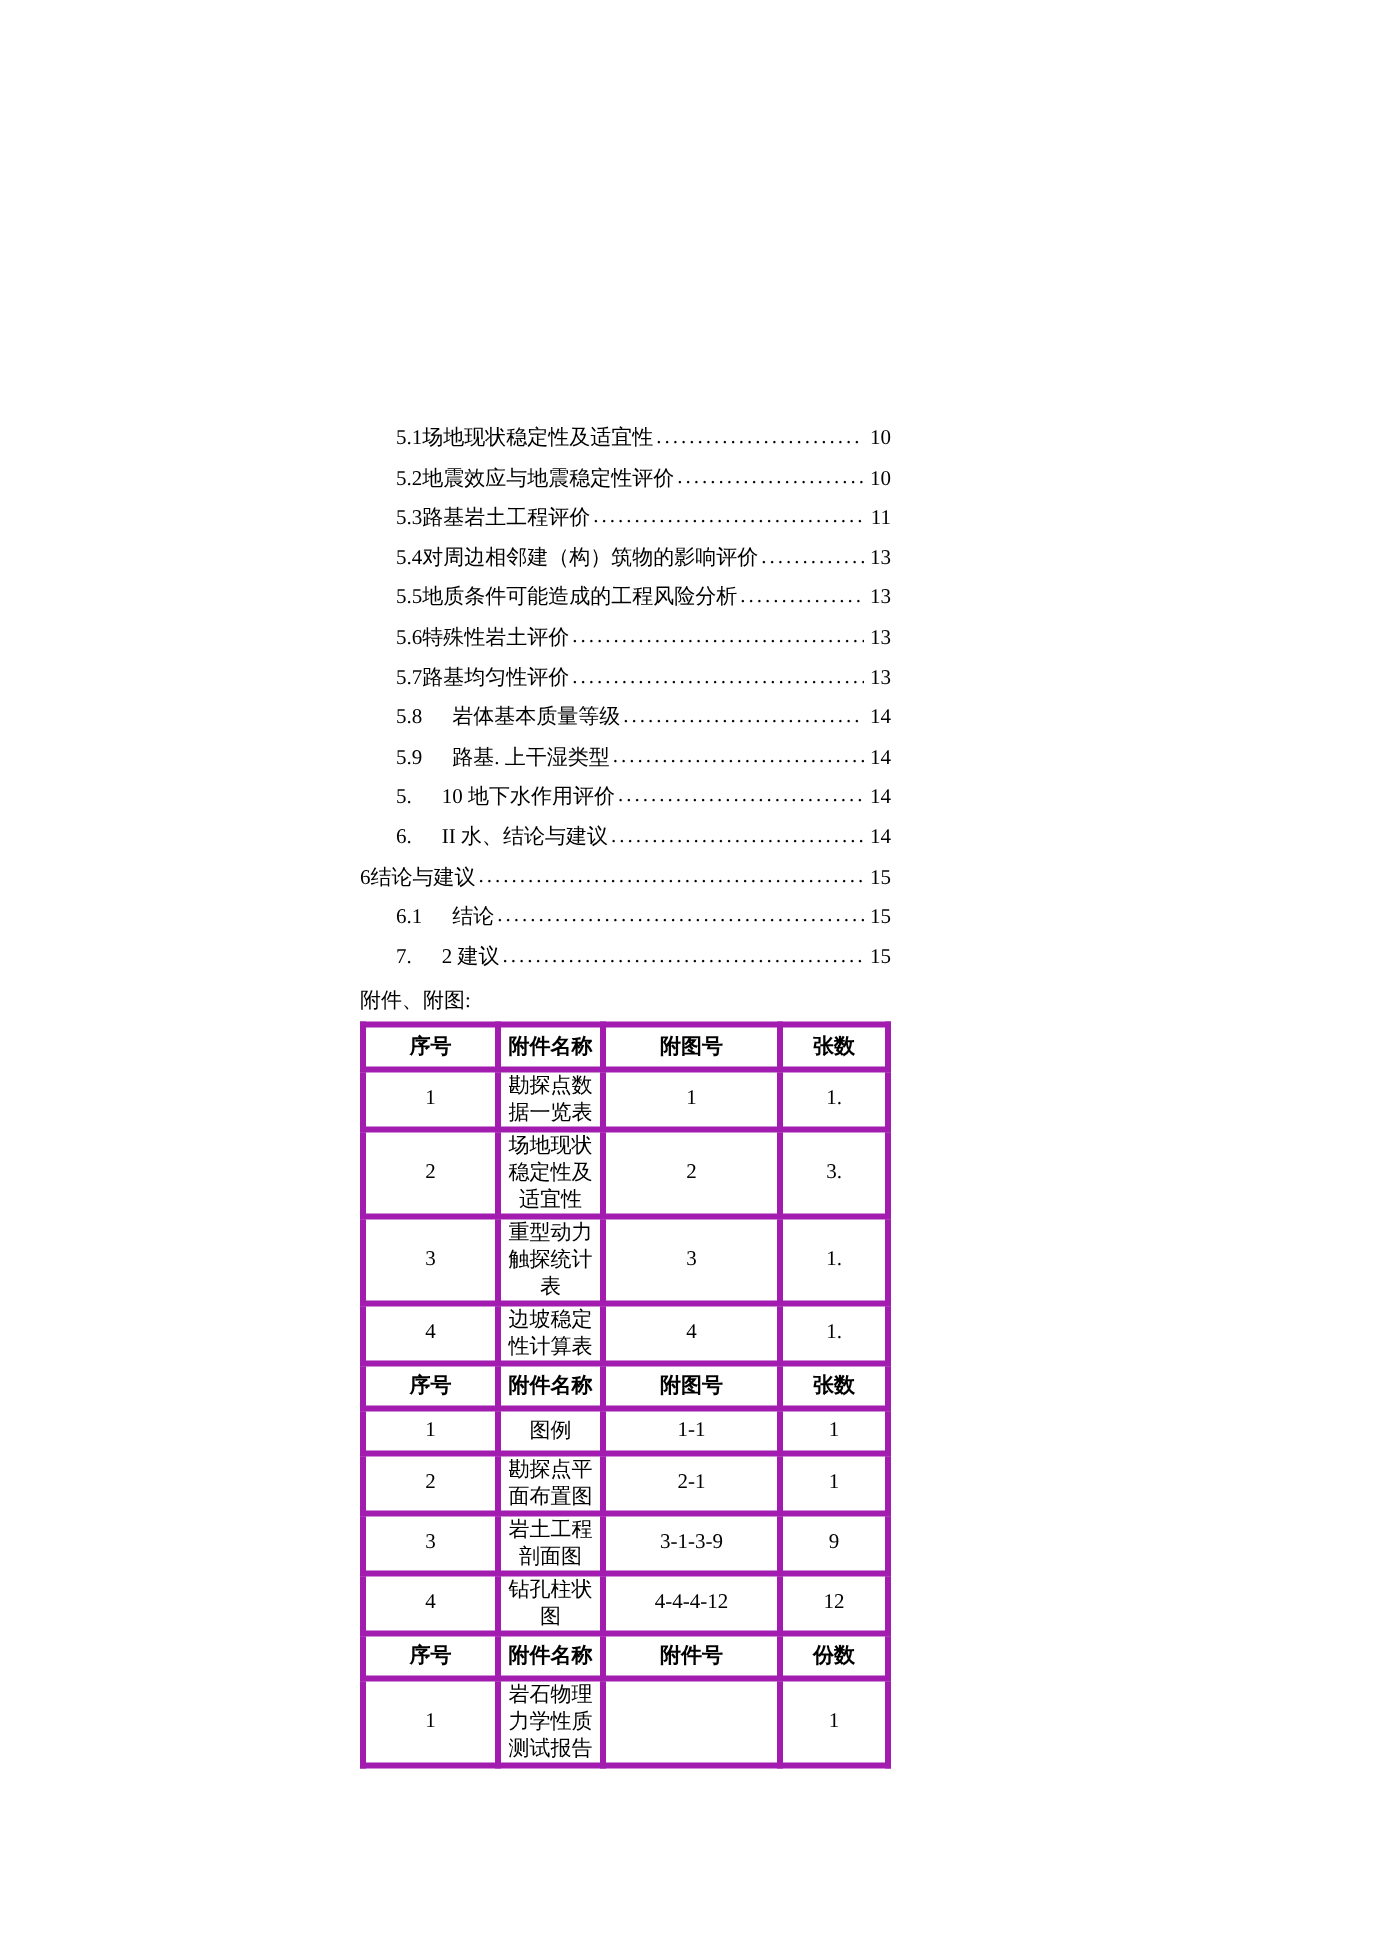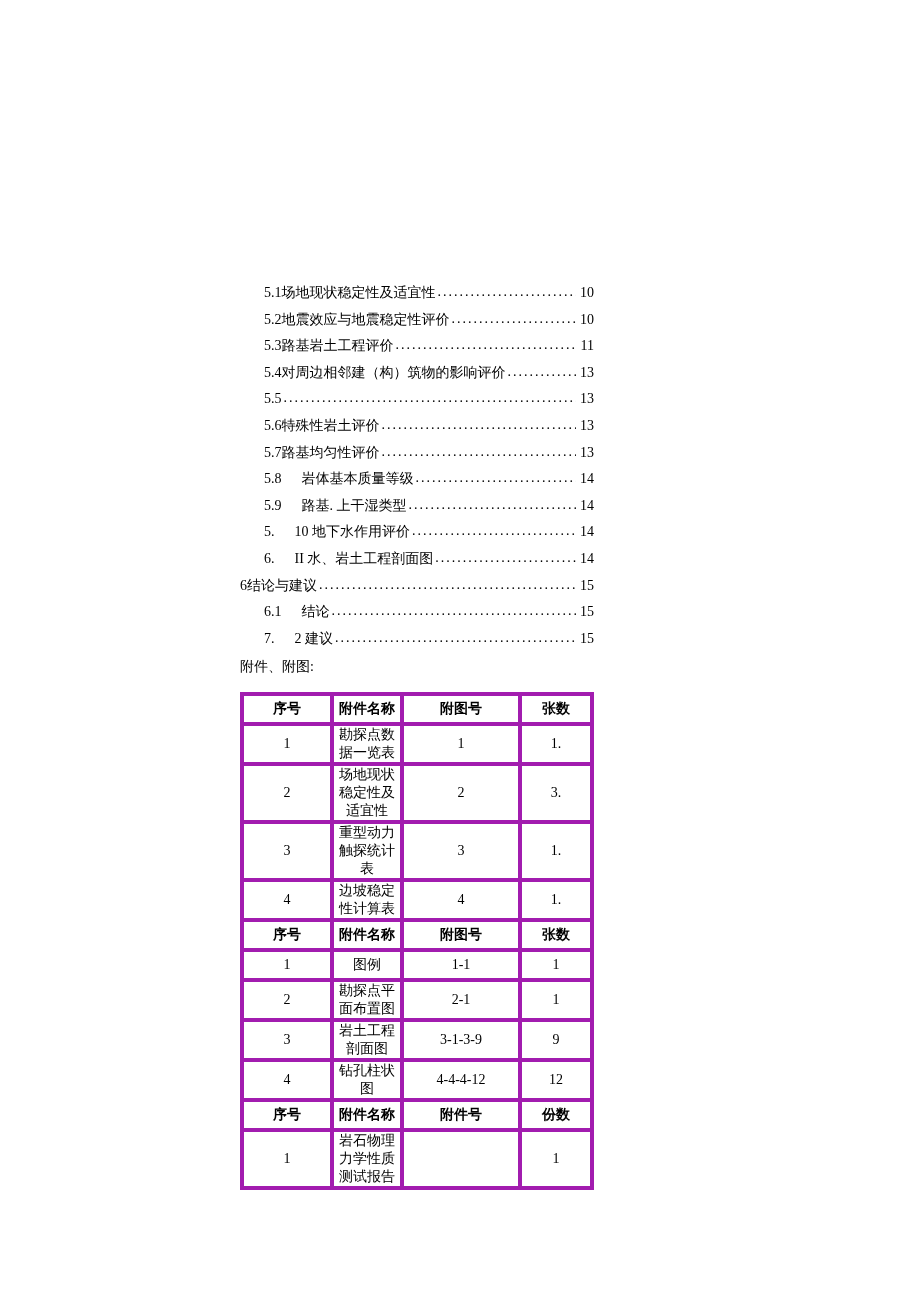--- a/index.html
+++ b/index.html
@@ -54,21 +54,21 @@
     display: block;
     overflow: hidden;
   }
   .toc-page {
     flex: 0 0 auto;
     padding-left: 2px;
   }
   .caption {
     padding-left: 0;
     margin-top: 6px;
-    margin-bottom: 16px;
+    margin-bottom: 5px;
     font-size: 14px;
   }
   table.attach {
     width: 100%;
     border-collapse: collapse;
     table-layout: fixed;
     font-size: 14px;
   }
   table.attach th, table.attach td {
     border: 4px solid #a21caf;
@@ -115,20 +115,21 @@
       <div class="toc-row level-2">
         <span class="toc-num">5.4</span>
         <span> </span>
         <span class="toc-title">对周边相邻建（构）筑物的影响评价</span>
         <span class="toc-dots"></span>
         <span class="toc-page">13</span>
       </div>
       <div class="toc-row level-2">
         <span class="toc-num">5.5</span>
         <span> </span>
+        <span class="toc-title">地质条件可能造成的工程风险分析</span>
         <span class="toc-dots"></span>
         <span class="toc-page">13</span>
       </div>
       <div class="toc-row level-2">
         <span class="toc-num">5.6</span>
         <span> </span>
         <span class="toc-title">特殊性岩土评价</span>
         <span class="toc-dots"></span>
         <span class="toc-page">13</span>
       </div>
@@ -156,21 +157,21 @@
       <div class="toc-row level-3">
         <span class="toc-num">5.</span>
         <span class="toc-gap"></span>
         <span class="toc-title">10 地下水作用评价</span>
         <span class="toc-dots"></span>
         <span class="toc-page">14</span>
       </div>
       <div class="toc-row level-3">
         <span class="toc-num">6.</span>
         <span class="toc-gap"></span>
-        <span class="toc-title">II 水、岩土工程剖面图</span>
+        <span class="toc-title">II 水、结论与建议</span>
         <span class="toc-dots"></span>
         <span class="toc-page">14</span>
       </div>
       <div class="toc-row level-1">
         <span class="toc-num">6</span>
         <span> </span>
         <span class="toc-title">结论与建议</span>
         <span class="toc-dots"></span>
         <span class="toc-page">15</span>
       </div>

